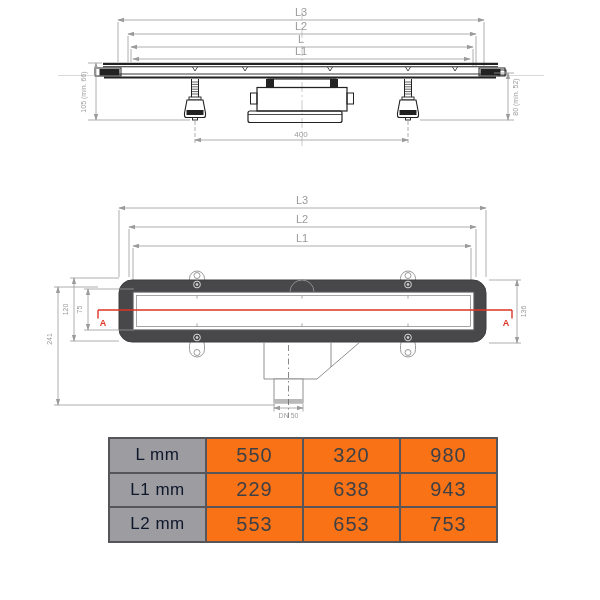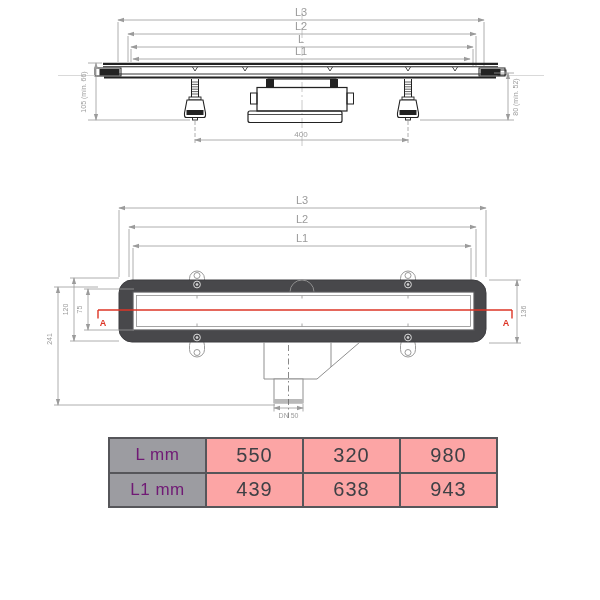--- a/index.html
+++ b/index.html
@@ -8,22 +8,22 @@
   .drawing{position:absolute;left:0;}
   #side-view{top:0;}
   #top-view{top:187px;}
   .dim-text{fill:#9b9b9b;font-size:11px;font-family:"Liberation Sans",sans-serif;}
   .dim-text-sm{fill:#9b9b9b;font-size:7px;font-family:"Liberation Sans",sans-serif;}
   .sec-text{fill:#dd3526;font-size:9px;font-weight:bold;font-family:"Liberation Sans",sans-serif;}
   #size-table{position:absolute;left:108px;top:437px;border-collapse:collapse;
               table-layout:fixed;width:380px;}
   #size-table td{border:2px solid #56565a;text-align:center;vertical-align:middle;
                  height:32.5px;padding:0;}
-  #size-table td.hdr{background:#9c9ca1;color:#701a75;font-size:17px;letter-spacing:.5px;width:95px;}
-  #size-table td.val{background:#fca5a5;color:#3f4045;font-size:20px;letter-spacing:1px;width:95px;}
+  #size-table td.hdr{background:#9c9ca1;color:#0f172a;font-size:17px;letter-spacing:.5px;width:95px;}
+  #size-table td.val{background:#f97316;color:#3f4045;font-size:20px;letter-spacing:1px;width:95px;}
 </style>
 </head>
 <body>
 
 <svg id="side-view" class="drawing" width="600" height="187" viewBox="0 0 600 187">
   <defs>
     <marker id="ar" viewBox="0 0 10 10" refX="9" refY="5" markerWidth="9" markerHeight="9" orient="auto-start-reverse">
       <path d="M0,1.8 L10,5 L0,8.2 z" fill="#9b9b9b"></path>
     </marker>
   </defs>
@@ -246,18 +246,24 @@
 <table id="size-table">
   <tbody>
     <tr>
       <td class="hdr">L mm</td>
       <td class="val">550</td>
       <td class="val">320</td>
       <td class="val">980</td>
     </tr>
     <tr>
       <td class="hdr">L1 mm</td>
-      <td class="val">439</td>
+      <td class="val">229</td>
       <td class="val">638</td>
       <td class="val">943</td>
     </tr>
+    <tr>
+      <td class="hdr">L2 mm</td>
+      <td class="val">553</td>
+      <td class="val">653</td>
+      <td class="val">753</td>
+    </tr>
   </tbody>
 </table>
 
 </body></html>

